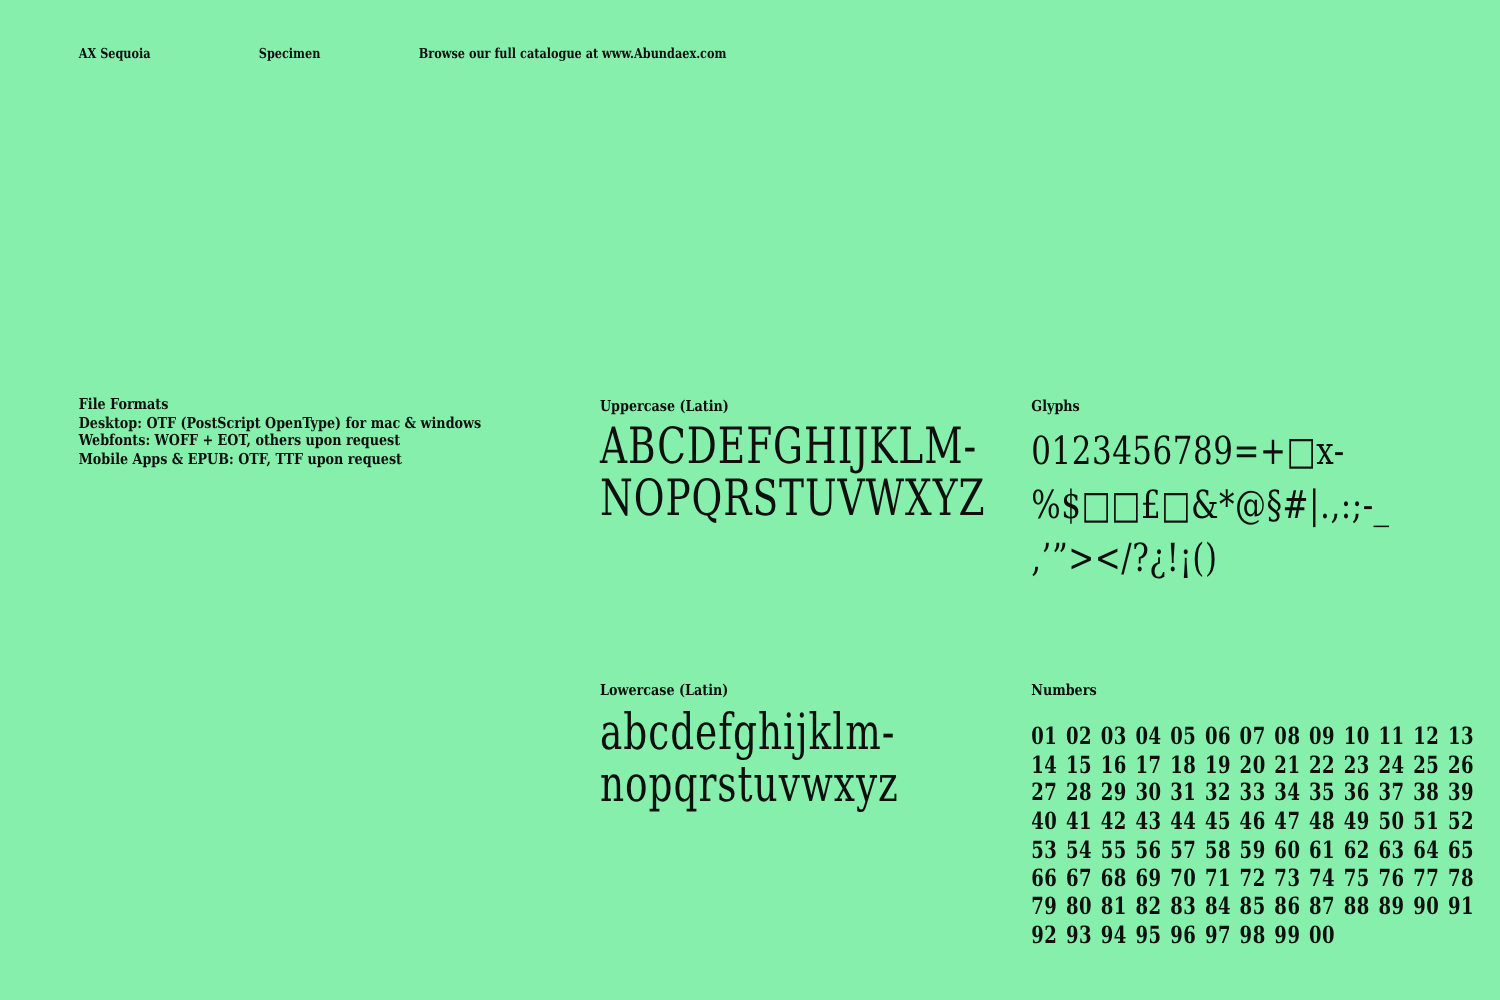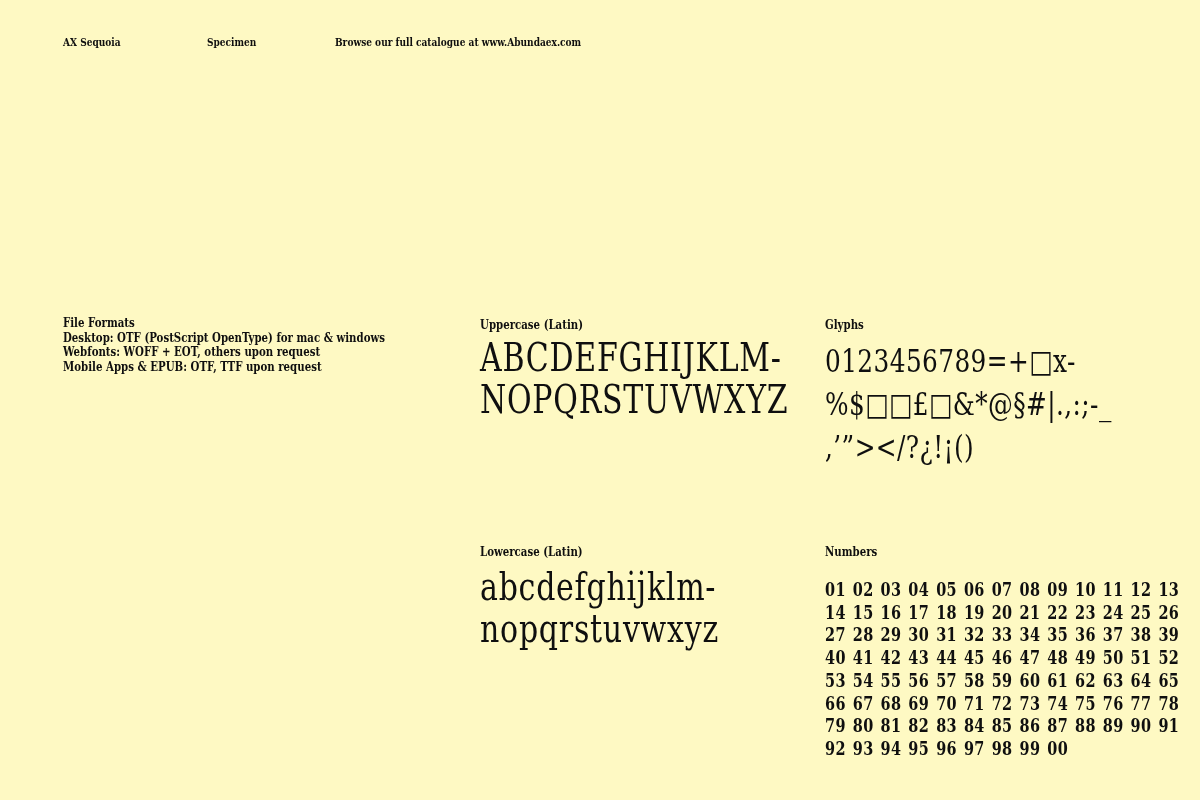--- a/index.html
+++ b/index.html
@@ -4,21 +4,21 @@
 <style>
   html, body {
     margin: 0;
     padding: 0;
     background: #ffffff;
   }
   .page {
     position: relative;
     width: 1200px;
     height: 800px;
-    background: #fef9c3;
+    background: #86efac;
     overflow: hidden;
     font-family: "DejaVu Serif", serif;
     color: #0f0f0f;
   }
   .abs { position: absolute; }
 
   
   .label {
     font-family: "DejaVu Serif", serif;
     font-weight: 700;

